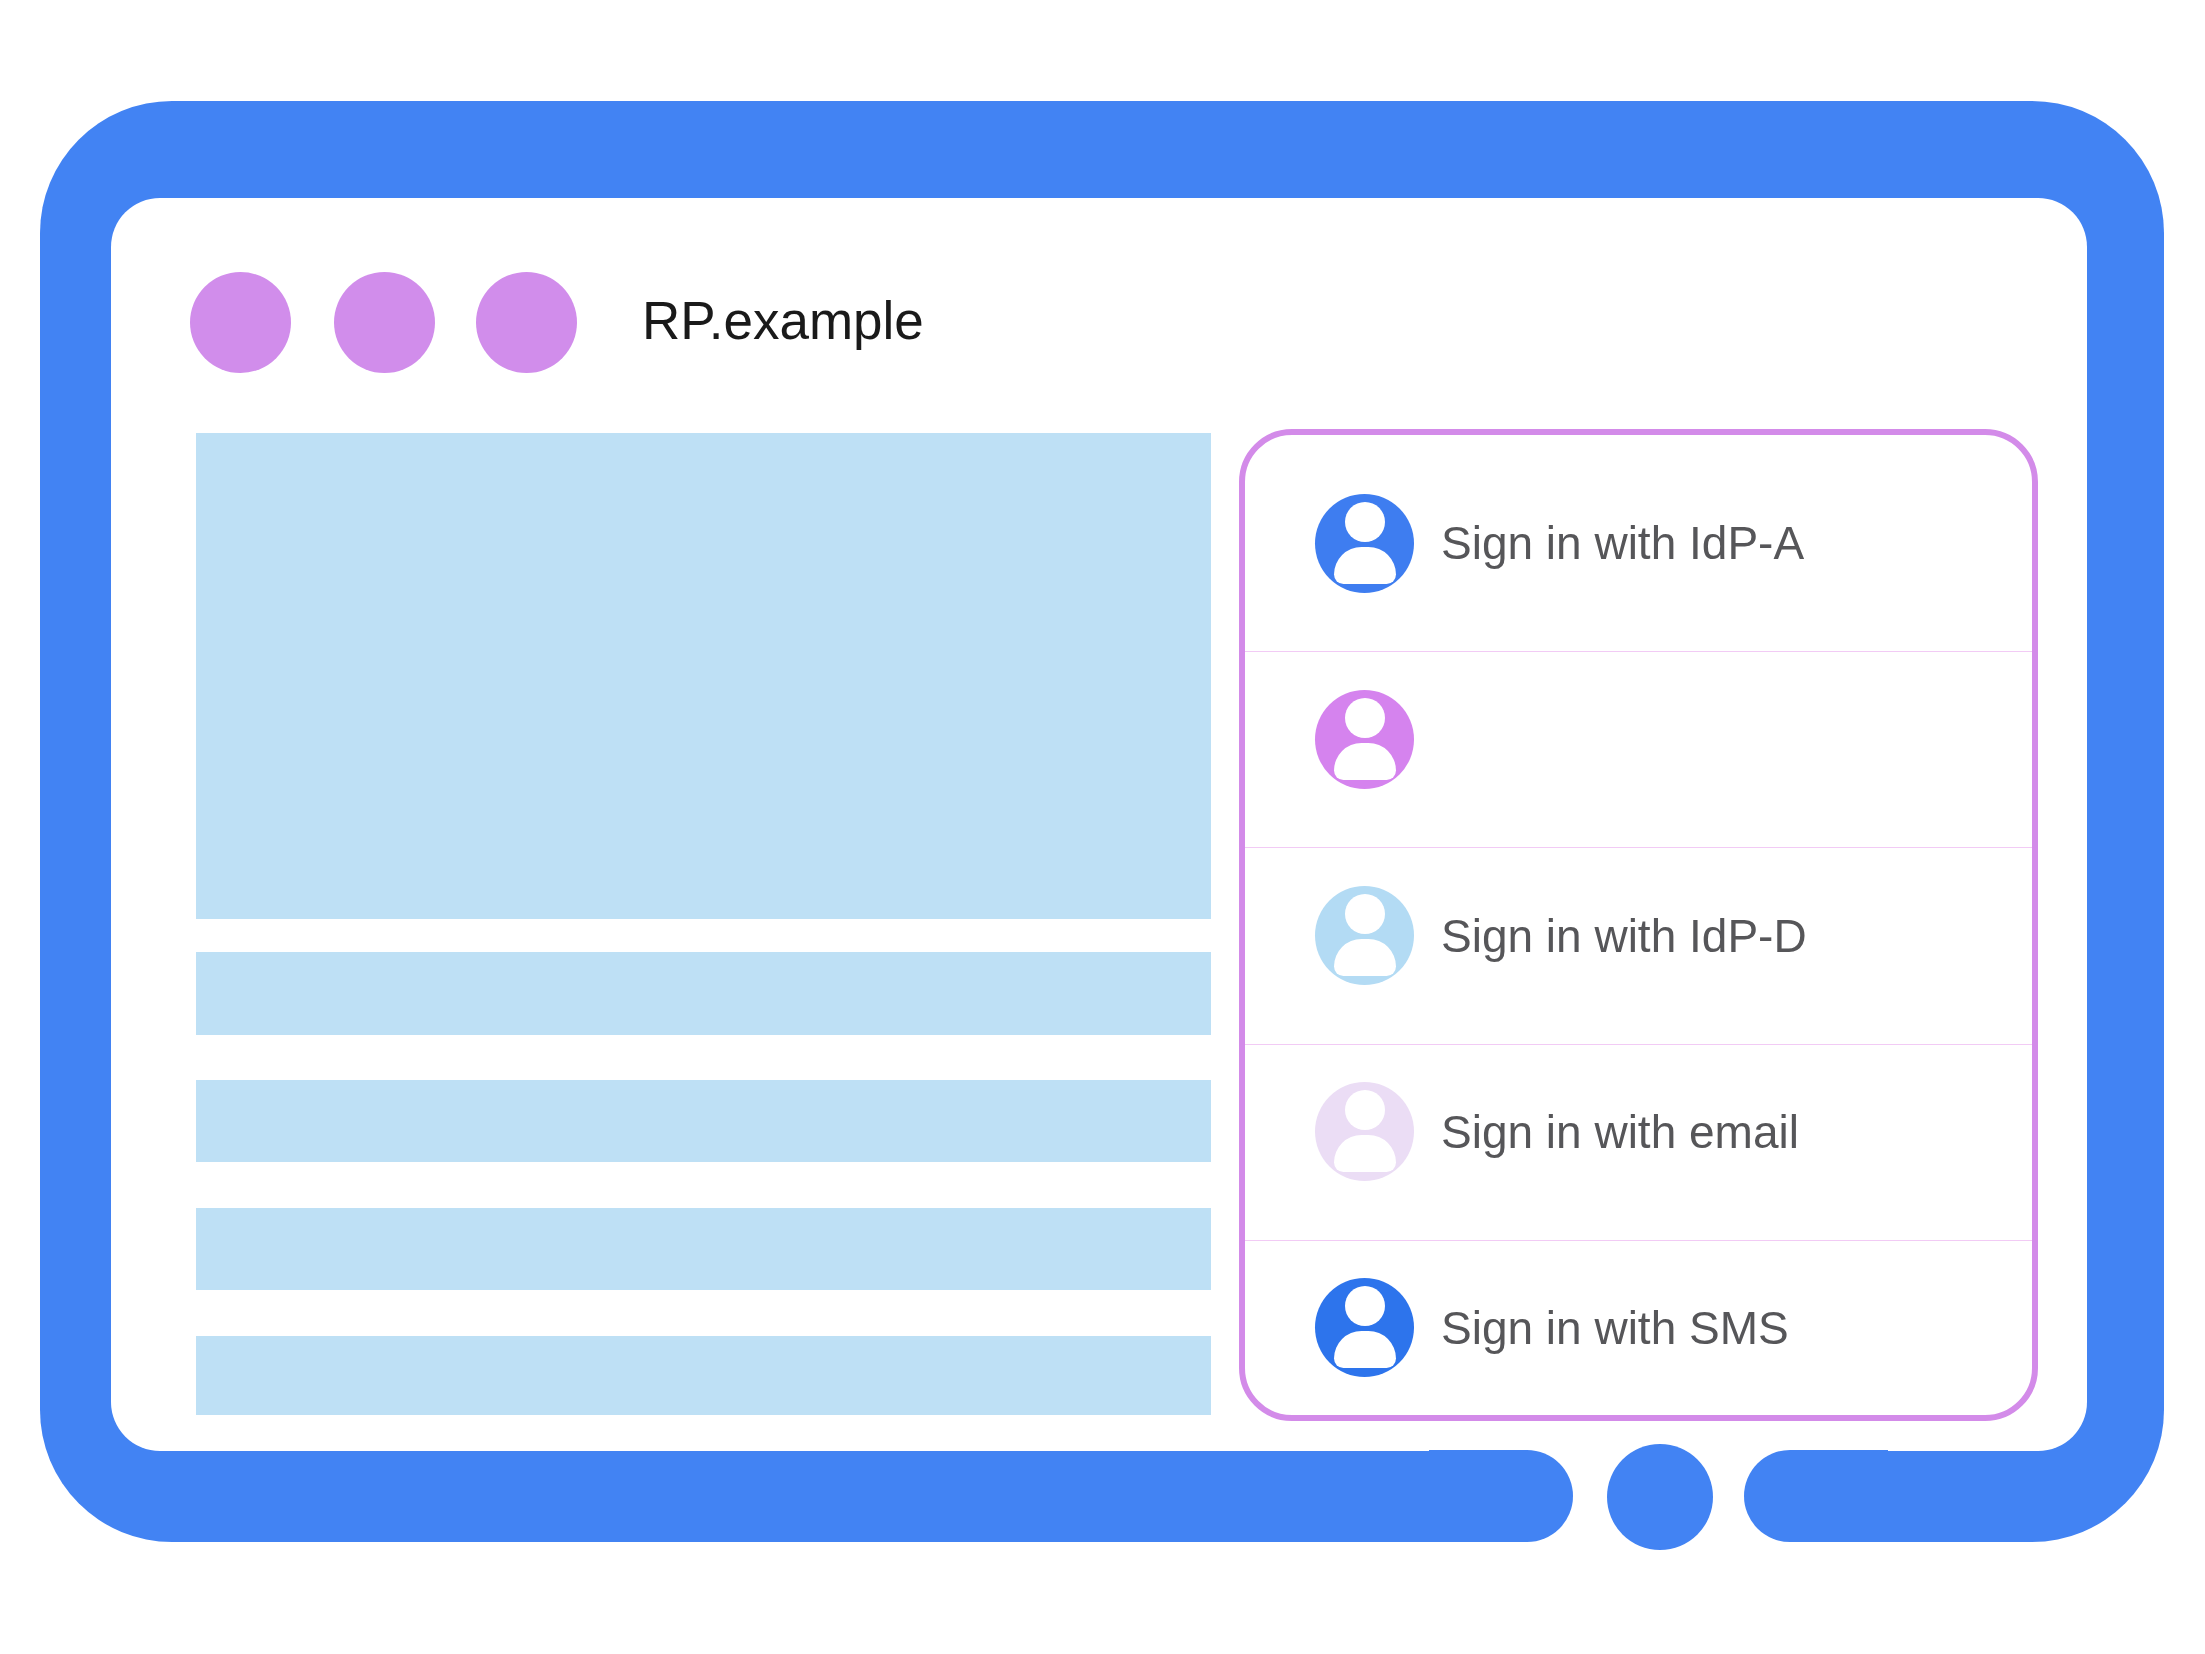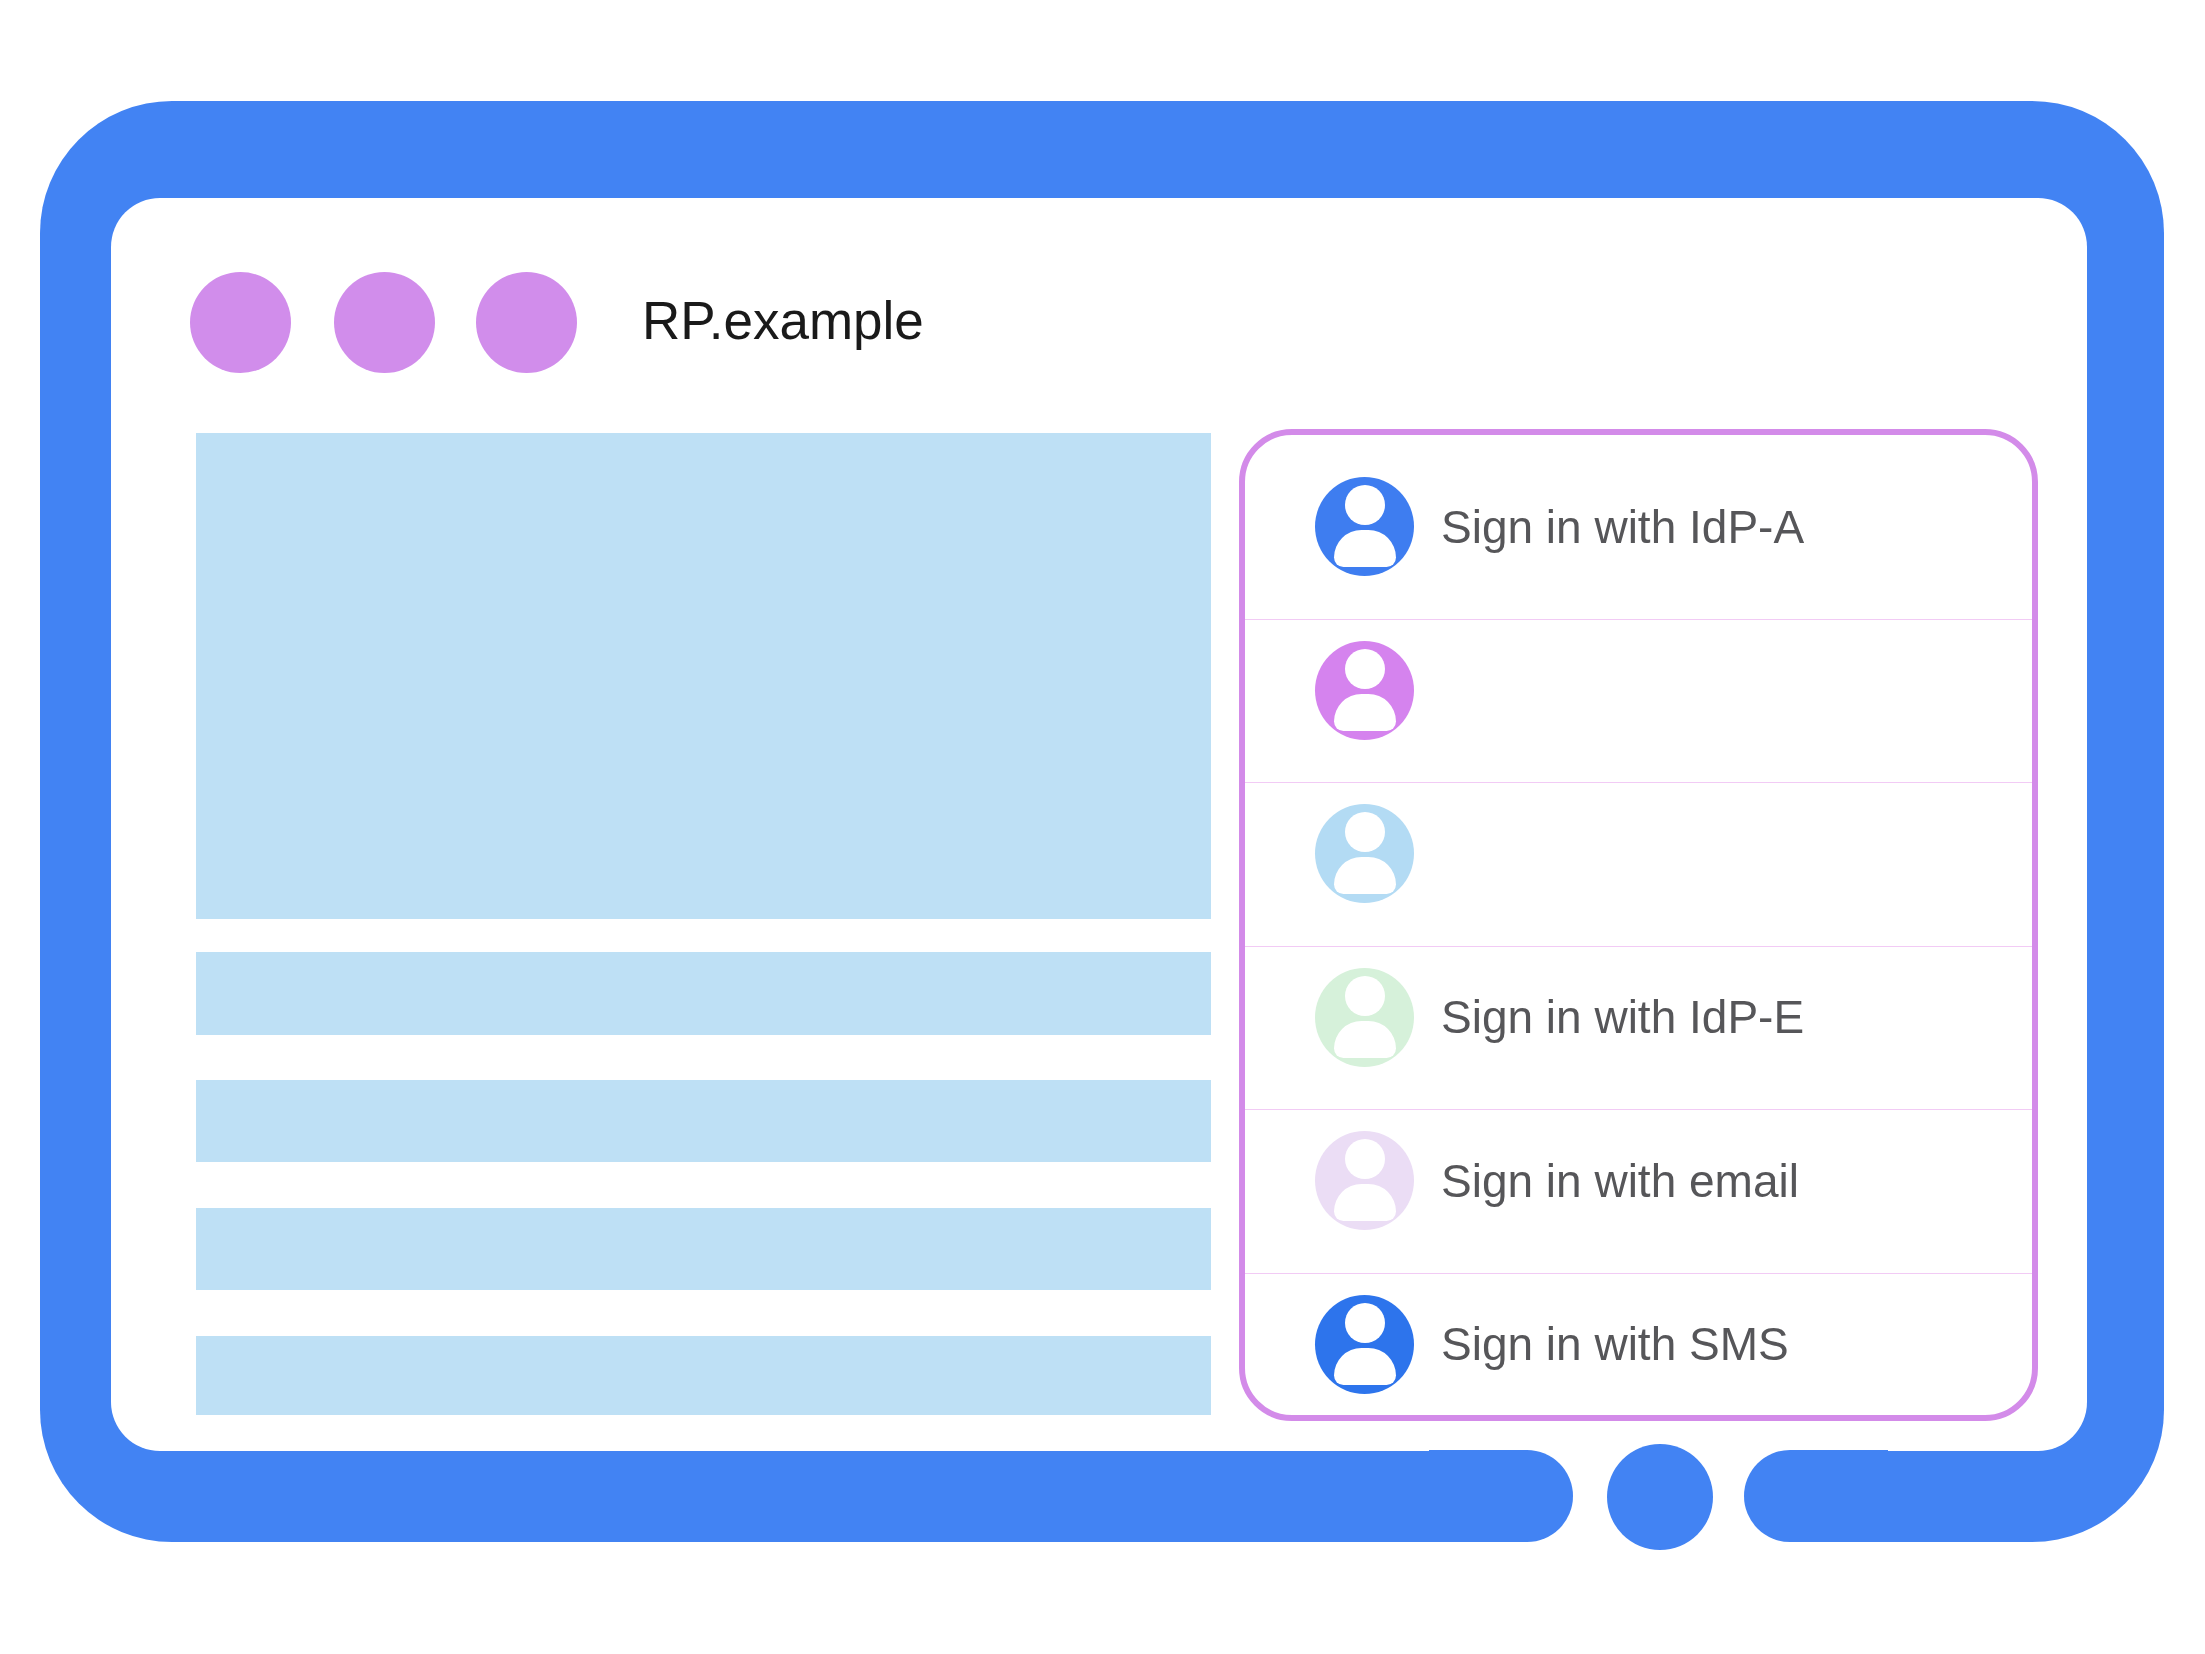--- a/index.html
+++ b/index.html
@@ -174,29 +174,23 @@
       <span class="head"></span>
       <span class="torso"></span>
     </span>
   </div>
 
   <div class="signin-row">
     <span class="avatar" style="background: rgb(179, 219, 244);">
       <span class="head"></span>
       <span class="torso"></span>
     </span>
-  </div>
-
-  <div class="signin-row">
-    <span class="avatar" style="background: rgb(214, 241, 218);">
-      <span class="head"></span>
-      <span class="torso"></span>
-    </span>
-    <span class="signin-label">Sign in with IdP-E</span>
-  </div>
+    <span class="signin-label">Sign in with IdP-D</span>
+  </div>
+
 
   <div class="signin-row">
     <span class="avatar" style="background: rgb(235, 221, 245);">
       <span class="head"></span>
       <span class="torso"></span>
     </span>
     <span class="signin-label">Sign in with email</span>
   </div>
 
   <div class="signin-row">

